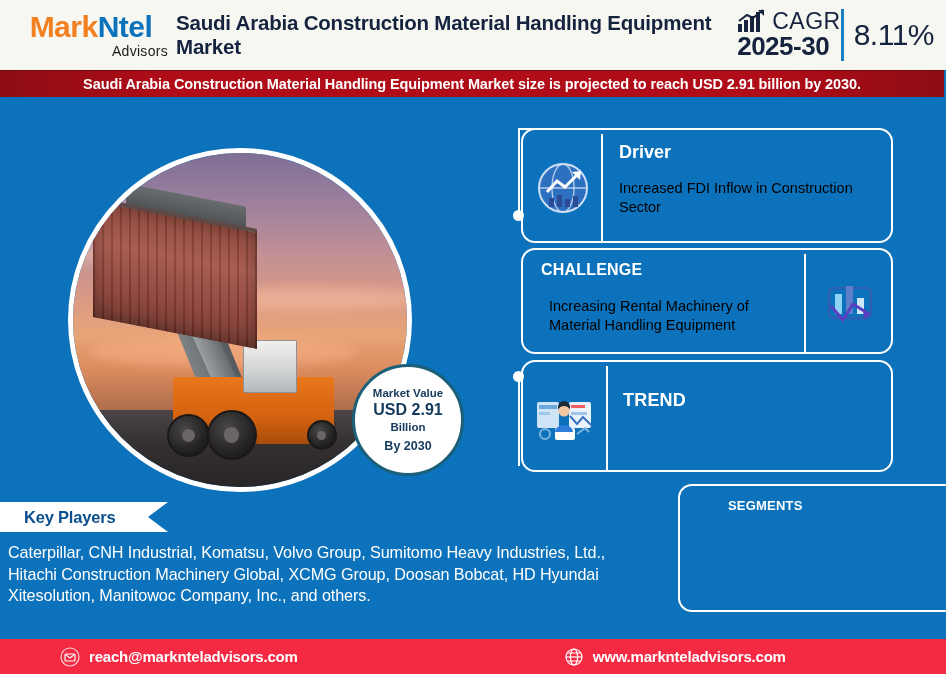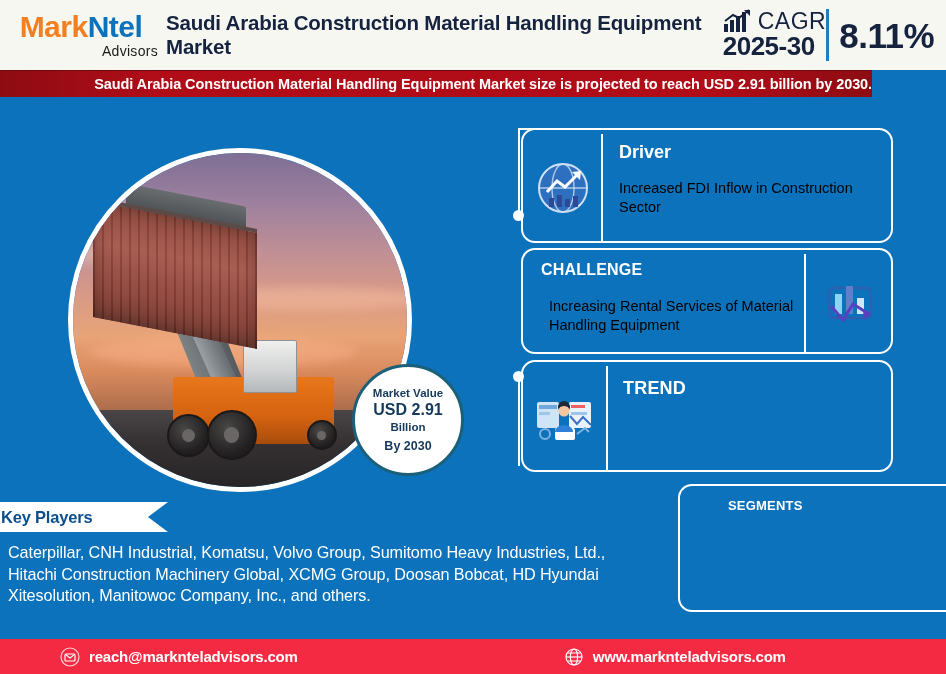--- a/index.html
+++ b/index.html
@@ -19,20 +19,21 @@
   .header {
     position: absolute; left: 0; top: 0;
     width: 946px; height: 70px;
     background: #f7f7f2;
     display: flex; align-items: center;
   }
   .logo-wrap {
     width: 158px; padding-left: 4px;
     display: flex; flex-direction: column; align-items: center;
     justify-content: center;
+    margin-left: 10px;
   }
   .logo-main {
     font-size: 30px; font-weight: bold; letter-spacing: -0.5px;
     line-height: 1;
   }
   .logo-mark { color: #f28021; }
   .logo-ntel { color: #0b72bb; }
   .logo-sub {
     font-size: 14px; color: #1a1a1a; font-weight: normal;
     align-self: flex-end; margin-top: 1px; letter-spacing: 0.3px;
@@ -60,30 +61,30 @@
     color: #15233f;
   }
   .cagr-years {
     font-size: 26px; font-weight: bold; line-height: 1.05;
     letter-spacing: -0.5px; color: #15233f;
   }
   .cagr-divider {
     width: 3px; height: 52px; background: #1b7fc4; margin-right: 10px;
   }
   .cagr-value {
-    font-size: 35px; font-weight: bold; color: #15233f;
+    font-size: 30px; font-weight: normal; color: #15233f;
     letter-spacing: -0.5px; line-height: 1;
   }
 
   
   .redbar {
     position: absolute; left: 0; top: 70px;
-    width: 872px; height: 27px;
+    width: 944px; height: 27px;
     background: linear-gradient(to right, #8d0c13 0%, #b00d18 18%, #b00d18 82%, #8d0c13 100%);
-    display: flex; align-items: center; justify-content: flex-end;
+    display: flex; align-items: center; justify-content: center;
     border-top: 1px solid #6d0a10;
   }
   .redbar span {
     color: #ffffff; font-size: 14.5px; font-weight: bold;
     letter-spacing: -0.1px; white-space: nowrap;
   }
 
   
   .photo-circle {
     position: absolute; left: 68px; top: 148px;
@@ -194,21 +195,21 @@
 
   
   .kp-banner {
     position: absolute; left: 0px; top: 502px;
     height: 30px; width: 148px;
     background: #ffffff;
     display: flex; align-items: center;
   }
   .kp-banner span {
     color: #0b4f8f; font-size: 16.5px; font-weight: bold;
-    padding-left: 1px; letter-spacing: -0.2px;
+    padding-left: 24px; letter-spacing: -0.2px;
   }
   .kp-arrow {
     position: absolute; left: 148px; top: 502px;
     width: 0; height: 0;
     border-top: 15px solid #ffffff;
     border-bottom: 15px solid #ffffff;
     border-right: 20px solid transparent;
   }
   .kp-text {
     position: absolute; left: 8px; top: 542px;
@@ -284,21 +285,21 @@
 
   
   .card-trend {
     left: 521px; top: 360px; width: 372px; height: 112px;
   }
   .trend-split {
     position: absolute; left: 83px; top: 4px;
     width: 2px; height: 104px; background: #ffffff;
   }
   .trend-title {
-    position: absolute; left: 100px; top: 16px; font-size: 18px;
+    position: absolute; left: 100px; top: 28px; font-size: 18px;
     letter-spacing: 0.2px;
   }
   .trend-desc {
     position: absolute; left: 100px; top: 39px; width: 262px; font-size: 14.5px;
   }
   .trend-icon {
     position: absolute; left: 10px; top: 32px; width: 62px; height: 48px;
   }
   .conn-trend-v {
     position: absolute; left: 518px; top: 381px;
@@ -444,21 +445,21 @@
       <rect x="28" y="37" width="5" height="8" fill="#2c4a96"></rect>
       <rect x="36" y="34" width="5" height="11" fill="#2c4a96"></rect>
     </svg>
     <div class="card-title driver-title">Driver</div>
     <div class="card-desc driver-desc">Increased FDI Inflow in Construction Sector</div>
   </div>
 
   <div class="card card-challenge">
     <div class="chal-split"></div>
     <div class="card-title chal-title">CHALLENGE</div>
-    <div class="card-desc chal-desc">Increasing Rental Services of Material Handling Equipment</div>
+    <div class="card-desc chal-desc">Increasing Rental Machinery of Material Handling Equipment</div>
     <svg class="chal-icon" viewBox="0 0 56 50">
       <rect x="6" y="12" width="42" height="30" rx="5" fill="none" stroke="#2f5fb0" stroke-width="2.5"></rect>
       <rect x="12" y="18" width="7" height="20" fill="#8fd3f4"></rect>
       <rect x="23" y="10" width="7" height="28" fill="#5f7fc9"></rect>
       <rect x="34" y="22" width="7" height="16" fill="#cfe6f7"></rect>
       <path d="M8 30 L20 44 L30 28 L46 38" stroke="#5a3fc0" stroke-width="3" fill="none"></path>
       <path d="M40 34 L48 38 L41 43 Z" fill="#5a3fc0"></path>
     </svg>
   </div>
 

